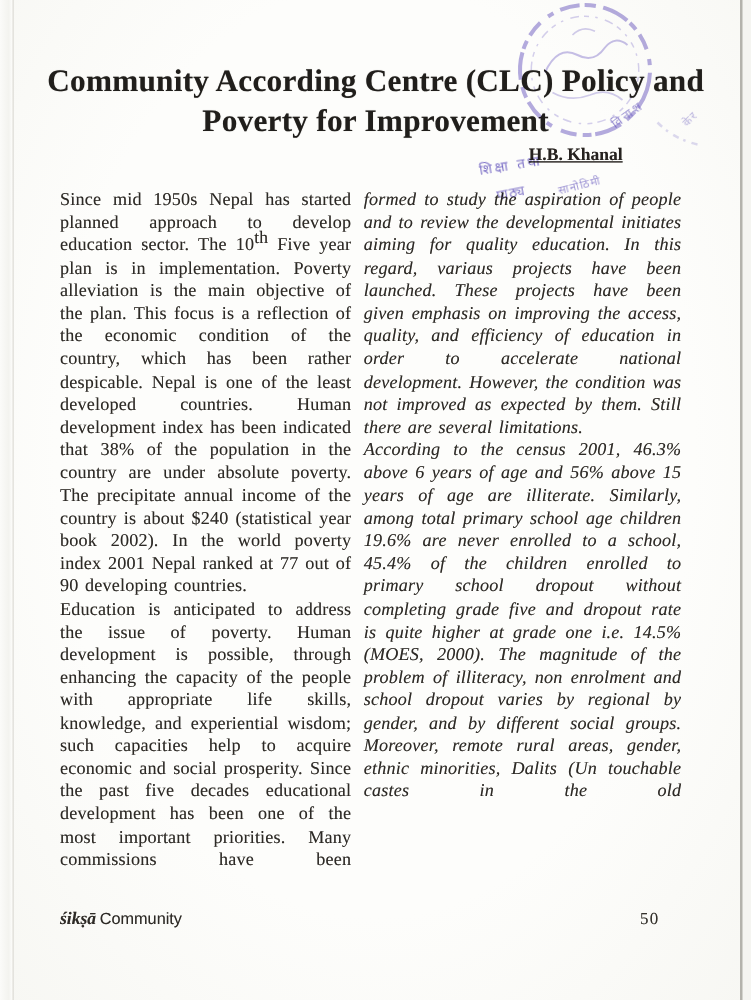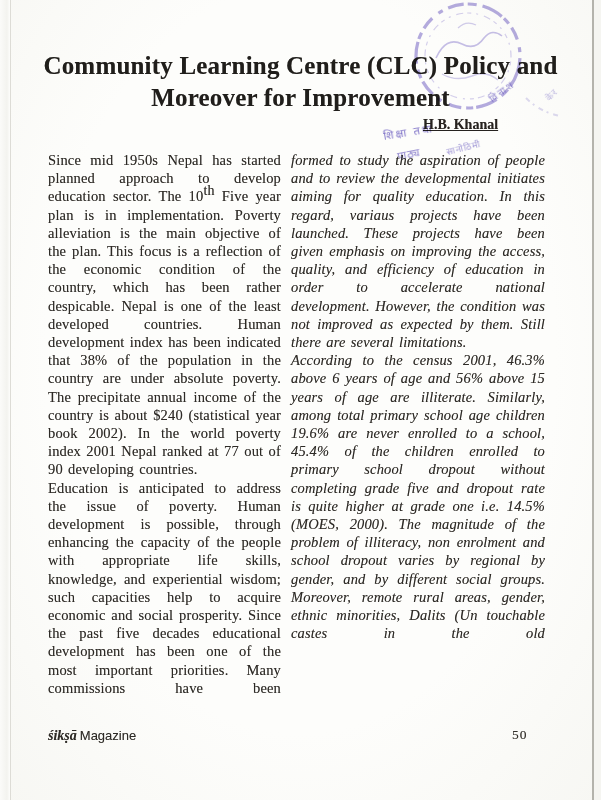--- a/index.html
+++ b/index.html
@@ -114,34 +114,34 @@
       </g>
     </svg>
     <div class="frag f1">शिक्षा तथा</div>
     <div class="frag f2">पाठ्य</div>
     <div class="frag f3">सानोठिमी</div>
     <div class="frag f4">विनाश</div>
     <div class="frag f5">केर</div>
   </div>
 
   <h1 class="title">
-    <span class="tl">Community Learning Centre (CLC) Policy and</span>
-    <span class="tl">Moreover for Improvement</span>
+    <span class="tl">Community According Centre (CLC) Policy and</span>
+    <span class="tl">Poverty for Improvement</span>
   </h1>
 
   <div class="author">H.B. Khanal</div>
 
   <div class="col col-left">
     <p><span>Since mid 1950s Nepal has started planned approach to develop education sector. The 10</span><sup>th</sup><span> Five year plan is in implementation. Poverty alleviation is the main objective of the plan. This focus is a reflection of the economic condition of the country, which has been rather despicable. Nepal is one of the least developed countries. Human development index has been indicated that 38% of the population in the country are under absolute poverty. The precipitate annual income of the country is about $240 (statistical year book 2002). In the world poverty index 2001 Nepal ranked at 77 out of 90 developing countries.</span></p>
     <p class="justify-last">Education is anticipated to address the issue of poverty. Human development is possible, through enhancing the capacity of the people with appropriate life skills, knowledge, and experiential wisdom; such capacities help to acquire economic and social prosperity. Since the past five decades educational development has been one of the most important priorities. Many commissions have been</p>
   </div>
 
   <div class="col col-right">
     <p>formed to study the aspiration of people and to review the developmental initiates aiming for quality education. In this regard, variaus projects have been launched. These projects have been given emphasis on improving the access, quality, and efficiency of education in order to accelerate national development. However, the condition was not improved as expected by them. Still there are several limitations.</p>
     <p class="justify-last">According to the census 2001, 46.3% above 6 years of age and 56% above 15 years of age are illiterate. Similarly, among total primary school age children 19.6% are never enrolled to a school, 45.4% of the children enrolled to primary school dropout without completing grade five and dropout rate is quite higher at grade one i.e. 14.5% (MOES, 2000). The magnitude of the problem of illiteracy, non enrolment and school dropout varies by regional by gender, and by different social groups. Moreover, remote rural areas, gender, ethnic minorities, Dalits (Un touchable castes in the old</p>
   </div>
 
   <div class="footer-left">
-    <span class="mag-i">śikṣā</span><span class="mag-r">Magazine</span>
+    <span class="mag-i">śikṣā</span><span class="mag-r">Community</span>
   </div>
   <div class="footer-right">50</div>
 
 </div>
 
 </body></html>

